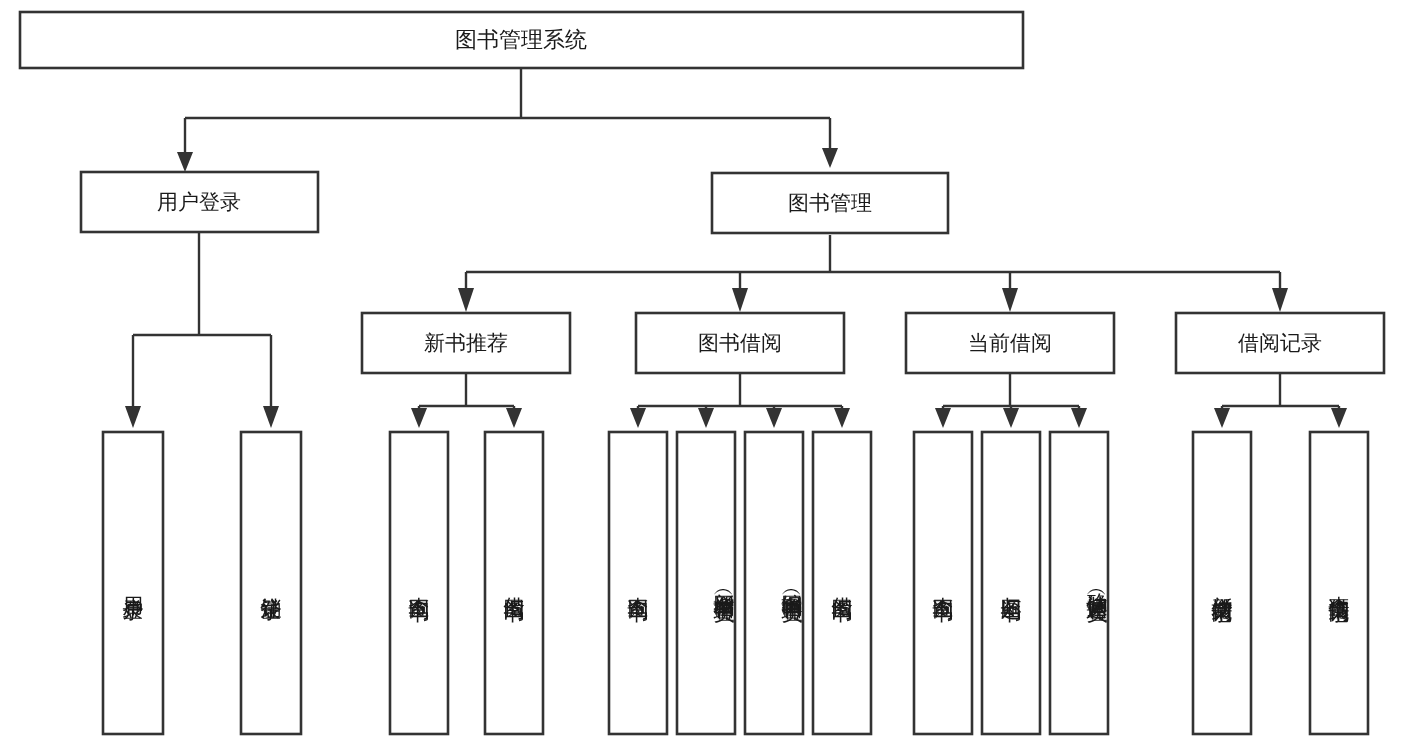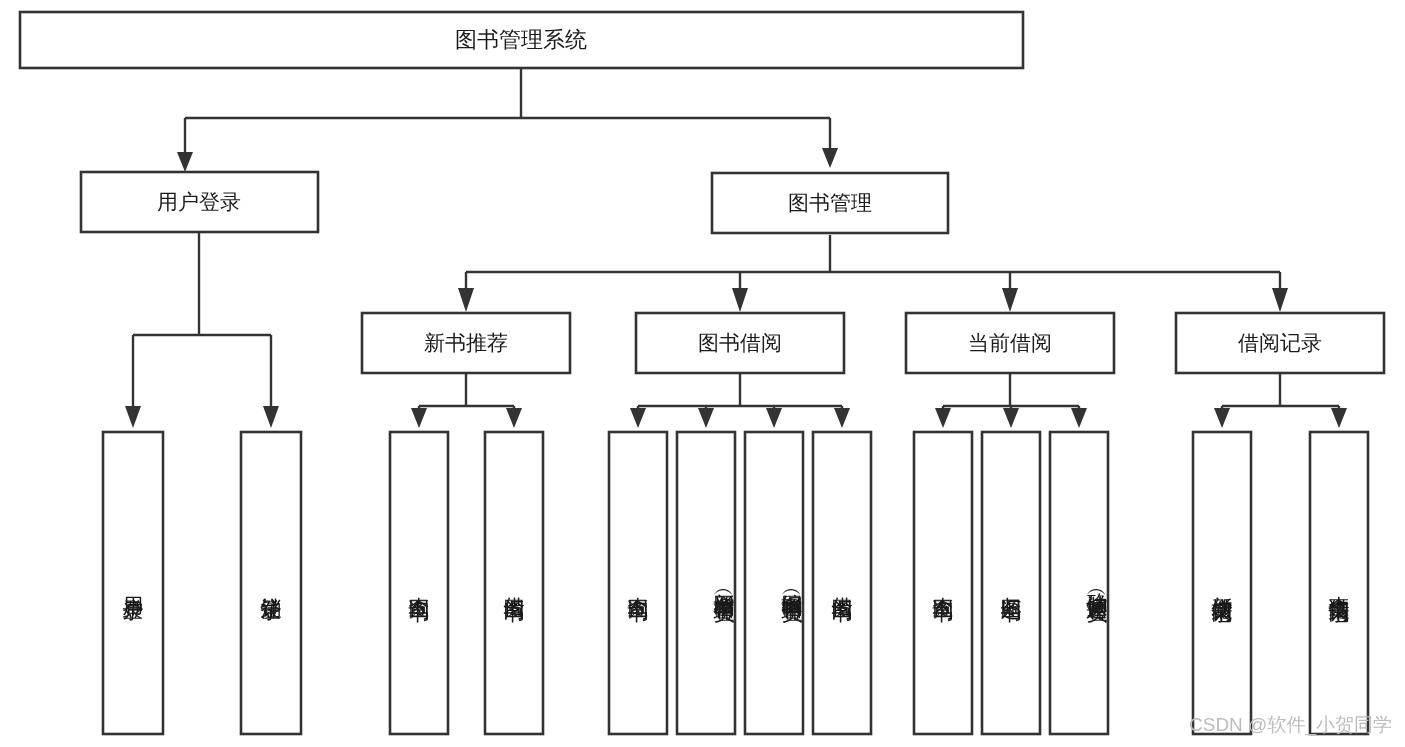--- a/index.html
+++ b/index.html
@@ -257,15 +257,14 @@
   <div class="leaf-label" style="left:745px; top:437px; width:58px; height:292px; align-items:flex-start;">编辑图书（管理员）</div>
   <div class="leaf-label" style="left:813px; top:432px; width:58px; height:302px;">借阅图书</div>
 
   <div class="leaf-label" style="left:914px; top:432px; width:58px; height:302px;">查询图书</div>
   <div class="leaf-label" style="left:982px; top:432px; width:58px; height:302px;">归还图书</div>
   <div class="leaf-label" style="left:1050px; top:437px; width:58px; height:292px; align-items:flex-start;">确认归还（管理员）</div>
 
   <div class="leaf-label" style="left:1193px; top:432px; width:58px; height:302px;">新增借阅记录</div>
   <div class="leaf-label" style="left:1310px; top:432px; width:58px; height:302px;">查询借阅记录</div>
 
-  <div class="watermark">CSDN @软件_小贺同学</div>
 
 </div>
 
 </body></html>

